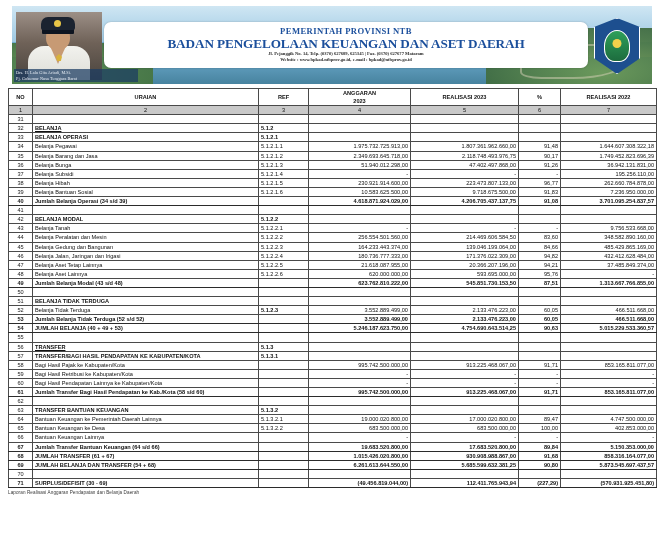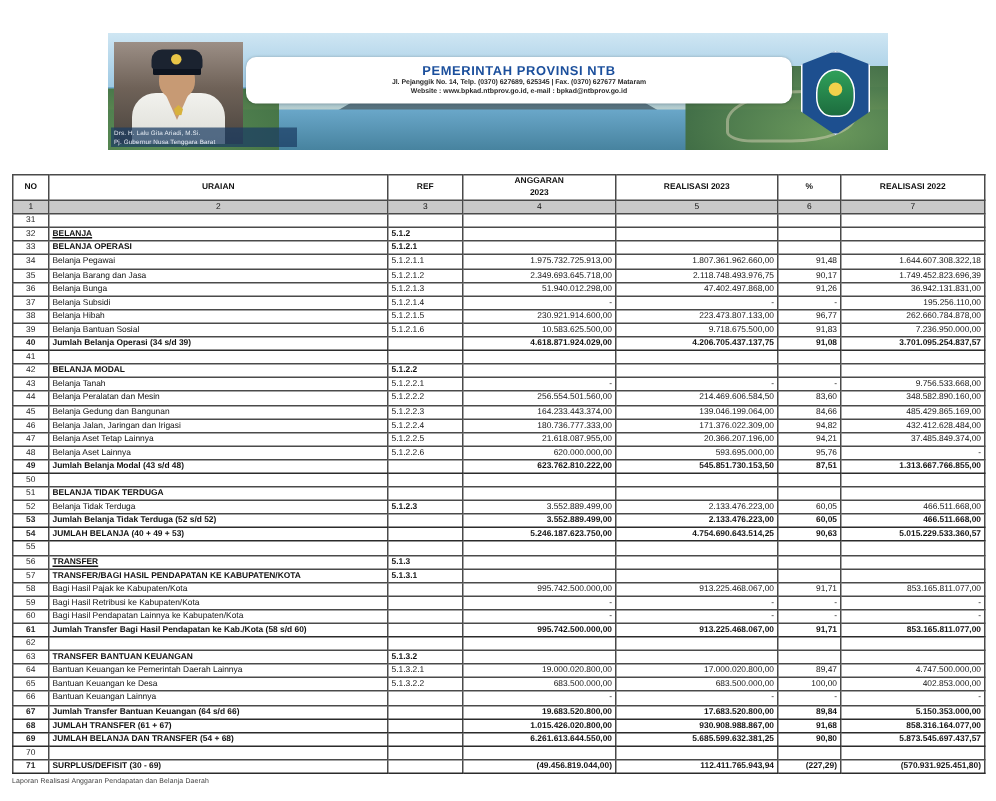--- a/index.html
+++ b/index.html
@@ -8,22 +8,23 @@
     background:#ffffff;
     font-family:"Liberation Sans", sans-serif;
     font-size:6px;
     color:#111111;
     overflow:hidden;
   }
   .page{position:relative;width:664px;height:534px;box-sizing:border-box;padding:6px 8px 0 8px;}
 
   
   .banner{
-    position:relative;width:520px;height:78px;margin:16px auto;overflow:hidden;
+    position:relative;width:640px;height:78px;margin:0 auto;overflow:hidden;
     background:linear-gradient(180deg,#bcdcef 0%,#8fc2e0 26%,#6fa9cf 48%,#cfd9cd 70%,#9dbf9a 100%);
+    font-family:Liberation Serif, serif;
   }
   .banner .sky{position:absolute;left:0;top:0;width:100%;height:46%;
     background:linear-gradient(180deg,#cfe6f3,#9ec9e3);}
   .banner .mount{
     position:absolute;left:28%;top:12px;width:44%;height:44px;
     background:linear-gradient(180deg,#7d97a6 0%,#56707f 55%,#3f5b68 100%);
     clip-path:polygon(0% 100%,18% 46%,31% 62%,46% 16%,58% 40%,72% 22%,86% 58%,100% 100%);
     opacity:.85;
   }
   .banner .water{position:absolute;left:0;bottom:0;width:100%;height:34%;
@@ -146,20 +147,21 @@
       <div>Drs. H. Lalu Gita Ariadi, M.Si.</div>
       <div>Pj. Gubernur Nusa Tenggara Barat</div>
     </div>
 
     <div class="crest">
       <div class="inner"></div>
     </div>
 
     <div class="title-box">
       <div class="t1">PEMERINTAH PROVINSI NTB</div>
+      <div class="t2">BADAN PENGELOLAAN KEUANGAN DAN ASET DAERAH</div>
       <div class="t3">Jl. Pejanggik No. 14, Telp. (0370) 627689, 625345 | Fax. (0370) 627677 Mataram</div>
       <div class="t4">Website : www.bpkad.ntbprov.go.id, e-mail : bpkad@ntbprov.go.id</div>
     </div>
   </div>
 
   <table class="rpt">
     <colgroup>
       <col class="c-no">
         <col class="c-ur">
         <col class="c-ref">

